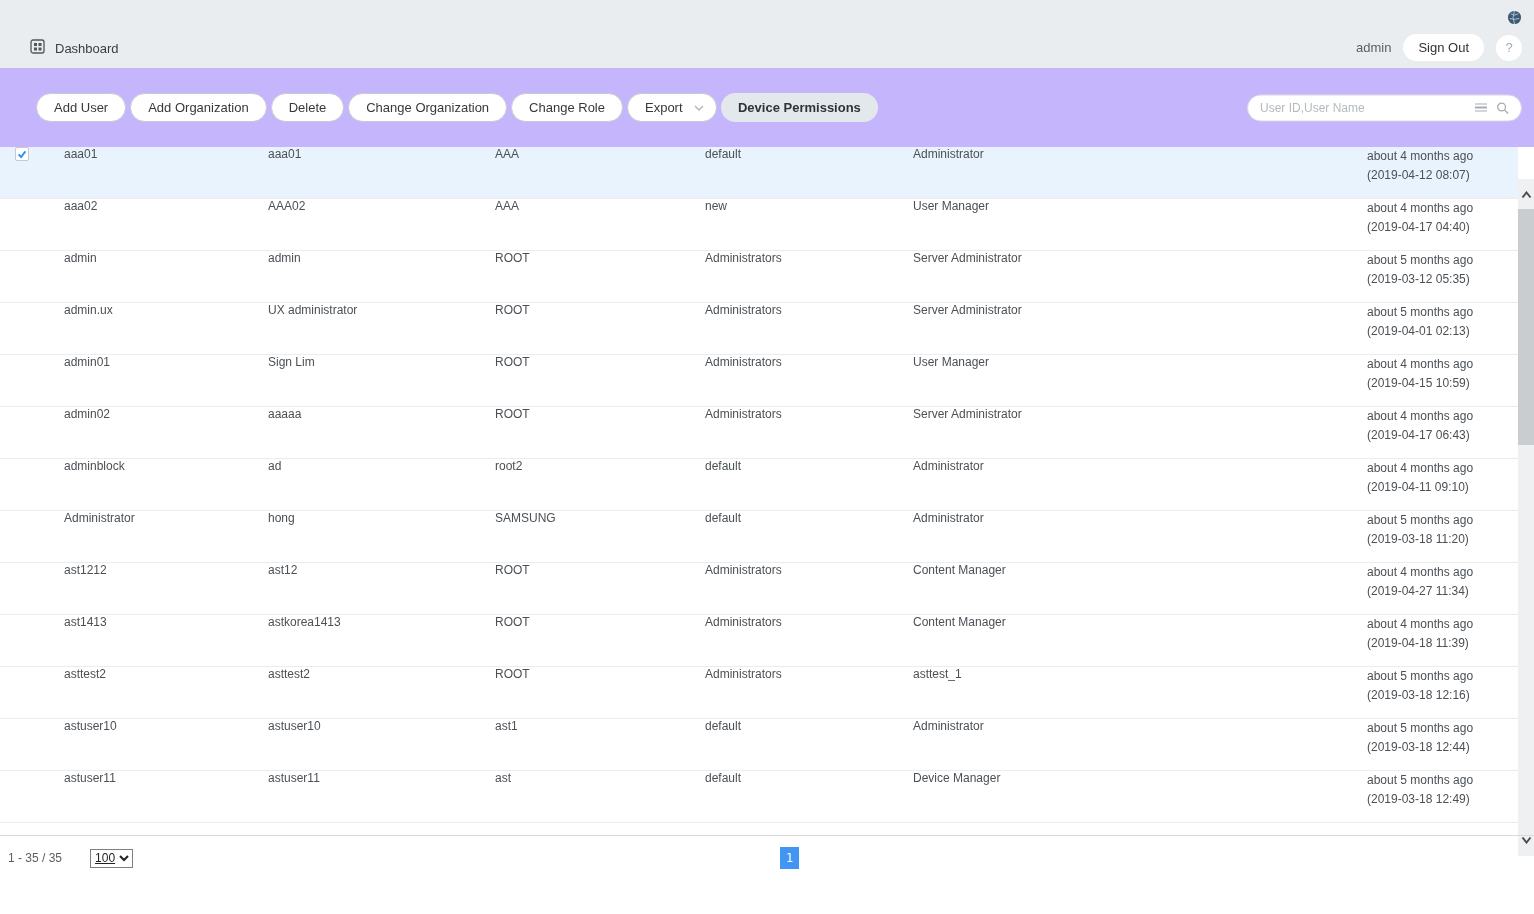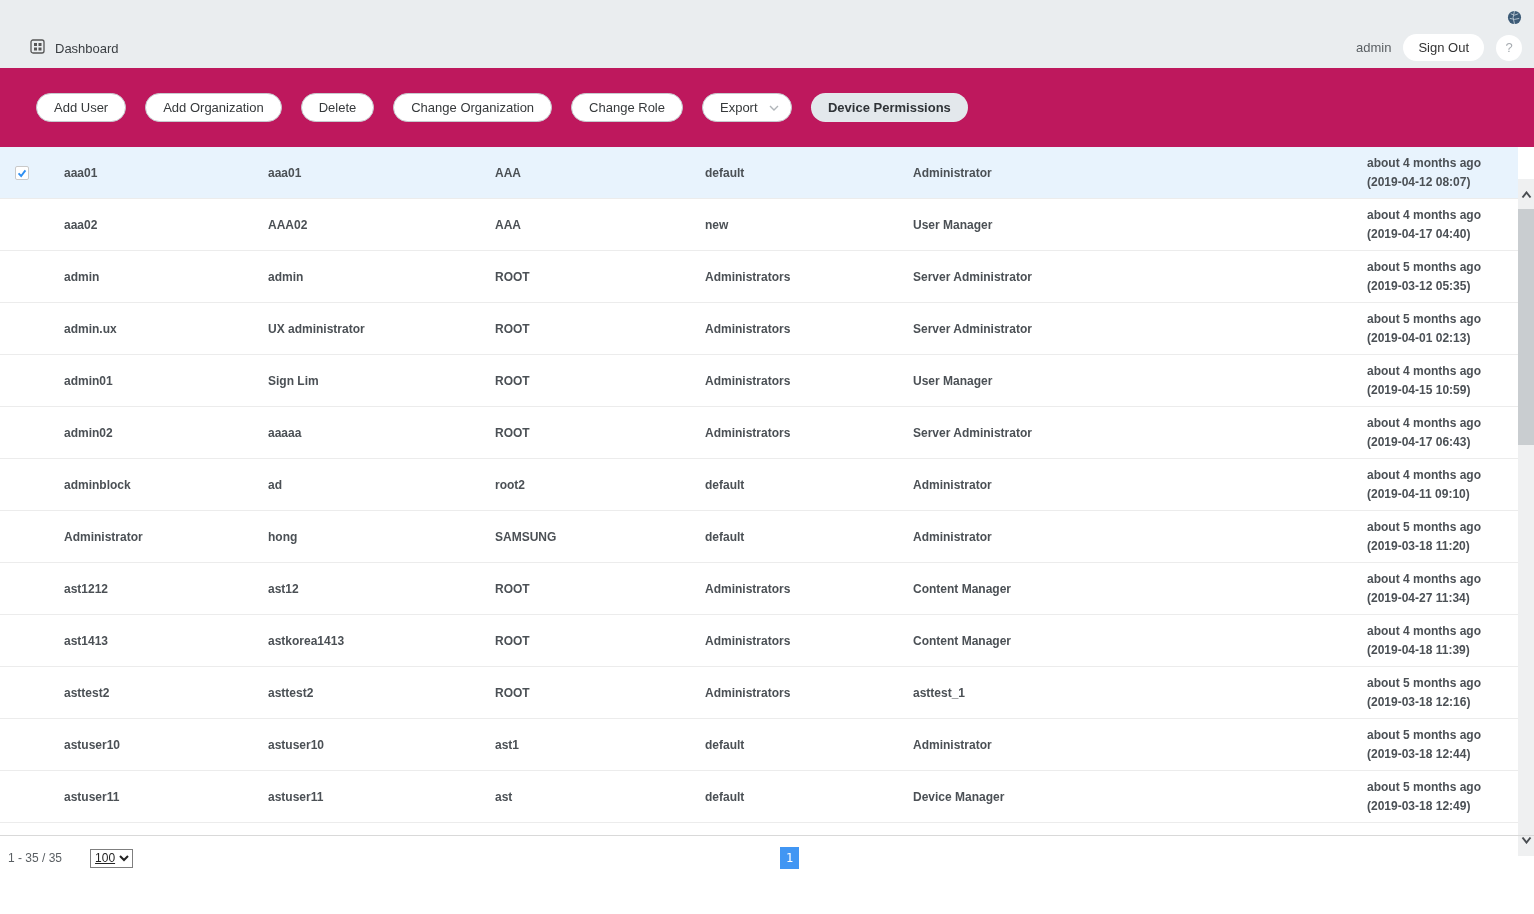--- a/index.html
+++ b/index.html
@@ -16,22 +16,22 @@
   .tab-all .tab-label { flex:1; }
   .tab-close { color:#555; font-size:15px; font-weight:normal; cursor:pointer; line-height:1; }
   .top-right { position:absolute; top:34px; right:12px; display:flex; align-items:center; gap:12px; }
   .admin-label { font-size:13px; color:#5a5f63; }
   .btn-signout { background:#fff; border:none; border-radius:14px; height:27px; padding:0 15px;
     font-size:13px; color:#333; font-family:inherit; cursor:pointer; }
   .btn-help { background:#fff; border:none; border-radius:50%; width:26px; height:26px;
     font-size:13px; color:#a6abb0; font-family:inherit; cursor:pointer; }
 
   
-  .toolbar { position:relative; height:79px; background:#be185d; display:flex; align-items:center;
-    padding-left:36px; gap:19px; }
+  .toolbar { position:relative; height:79px; background:#c4b5fd; display:flex; align-items:center;
+    padding-left:36px; gap:4px; }
   .pill { background:#fff; border:1px solid #c6cbcf; border-radius:15px; height:29px; padding:0 17px;
     font-size:13px; color:#36393b; font-family:inherit; cursor:pointer; display:flex; align-items:center; gap:8px; }
   .pill-export { padding-right:12px; min-width:90px; justify-content:space-between; }
   .pill-filled { background:#e3e8ec; border:none; font-weight:bold; color:#2f3337; }
   .chev { width:10px; height:6px; }
   .search-wrap { position:absolute; right:12px; top:50%; transform:translateY(-50%); width:275px; height:27px;
     border:1px solid #d4d8db; border-radius:14px; display:flex; align-items:center; padding:0 12px; gap:9px; background:#fff; }
   .search-input { flex:1; border:none; outline:none; font-size:12px; color:#555; font-family:inherit; background:transparent; }
   .search-input::placeholder { color:#b4babe; }
   .icon-menu { display:flex; flex-direction:column; gap:2px; cursor:pointer; }
@@ -55,22 +55,22 @@
   .thead .c-uname::before, .thead .c-org::before, .thead .c-grp::before,
   .thead .c-role::before, .thead .c-ldap::before, .thead .c-date::before {
     content:""; position:absolute; left:0; top:50%; transform:translateY(-50%);
     width:1px; height:14px; background:#d9d9d9; }
   .cb { width:14px; height:14px; background:#fff; border:1px solid #c9c9c9; border-radius:2px;
     display:inline-flex; align-items:center; justify-content:center; cursor:pointer; }
   .cb svg { width:12px; height:12px; }
   .sort-chevron { position:absolute; left:42px; top:50%; transform:translateY(-50%); width:9px; height:6px; cursor:pointer; }
 
   .tbody { font-size:12px; color:#4b5055; }
-  .trow { display:flex; align-items:center; height:52px; border-bottom:1px solid #ececec;
-    background:#fff; cursor:pointer; width:1518px;font-weight:bold; }
+  .trow { display:flex; align-items:flex-start; height:52px; border-bottom:1px solid #ececec;
+    background:#fff; cursor:pointer; width:1518px; }
   .trow.selected { background:#e8f3fd; }
   .trow .c-uid { padding-left:20px; }
   .trow .c-date { padding-left:15px; line-height:19px; }
   .trow .cb { border-color:#c9c9c9; }
 
   
   .vscroll { position:absolute; top:32px; right:0; width:16px; height:677px; background:#eff0f1; }
   .vs-arrow { position:absolute; left:0; width:16px; height:24px; display:flex; align-items:center;
     justify-content:center; cursor:pointer; }
   .vs-up { top:4px; } .vs-down { bottom:4px; }
@@ -124,20 +124,32 @@
   <button class="pill">Change Organization</button>
   <button class="pill">Change Role</button>
   <button class="pill pill-export">
     <span>Export</span>
     <svg class="chev" viewBox="0 0 10 6">
       <polyline points="1,1 5,5 9,1" fill="none" stroke="#b0b5b9" stroke-width="1.4"></polyline>
       </svg>
   </button>
   <button class="pill pill-filled">Device Permissions</button>
 
+  <div class="search-wrap">
+    <input class="search-input" placeholder="User ID,User Name" style="">
+    <span class="icon-menu">
+        <i></i>
+        <i></i>
+        <i></i>
+      </span>
+    <svg class="icon-mag" viewBox="0 0 14 14">
+      <circle cx="6" cy="6" r="4.2" fill="none" stroke="#a8adb1" stroke-width="1.4"></circle>
+      <line x1="9.2" y1="9.2" x2="13" y2="13" stroke="#a8adb1" stroke-width="1.4"></line>
+      </svg>
+  </div>
 </div>
 
 <div class="table-area">
 
   <div class="tbody" id="tbody">
       <div class="trow selected">
         <div class="cell c-check">
           <span class="cb checked">
             <svg viewBox="0 0 14 14">
               <polyline points="3,7.5 6,10.5 11,4" fill="none" stroke="#2e8ff2" stroke-width="2.2"></polyline>

